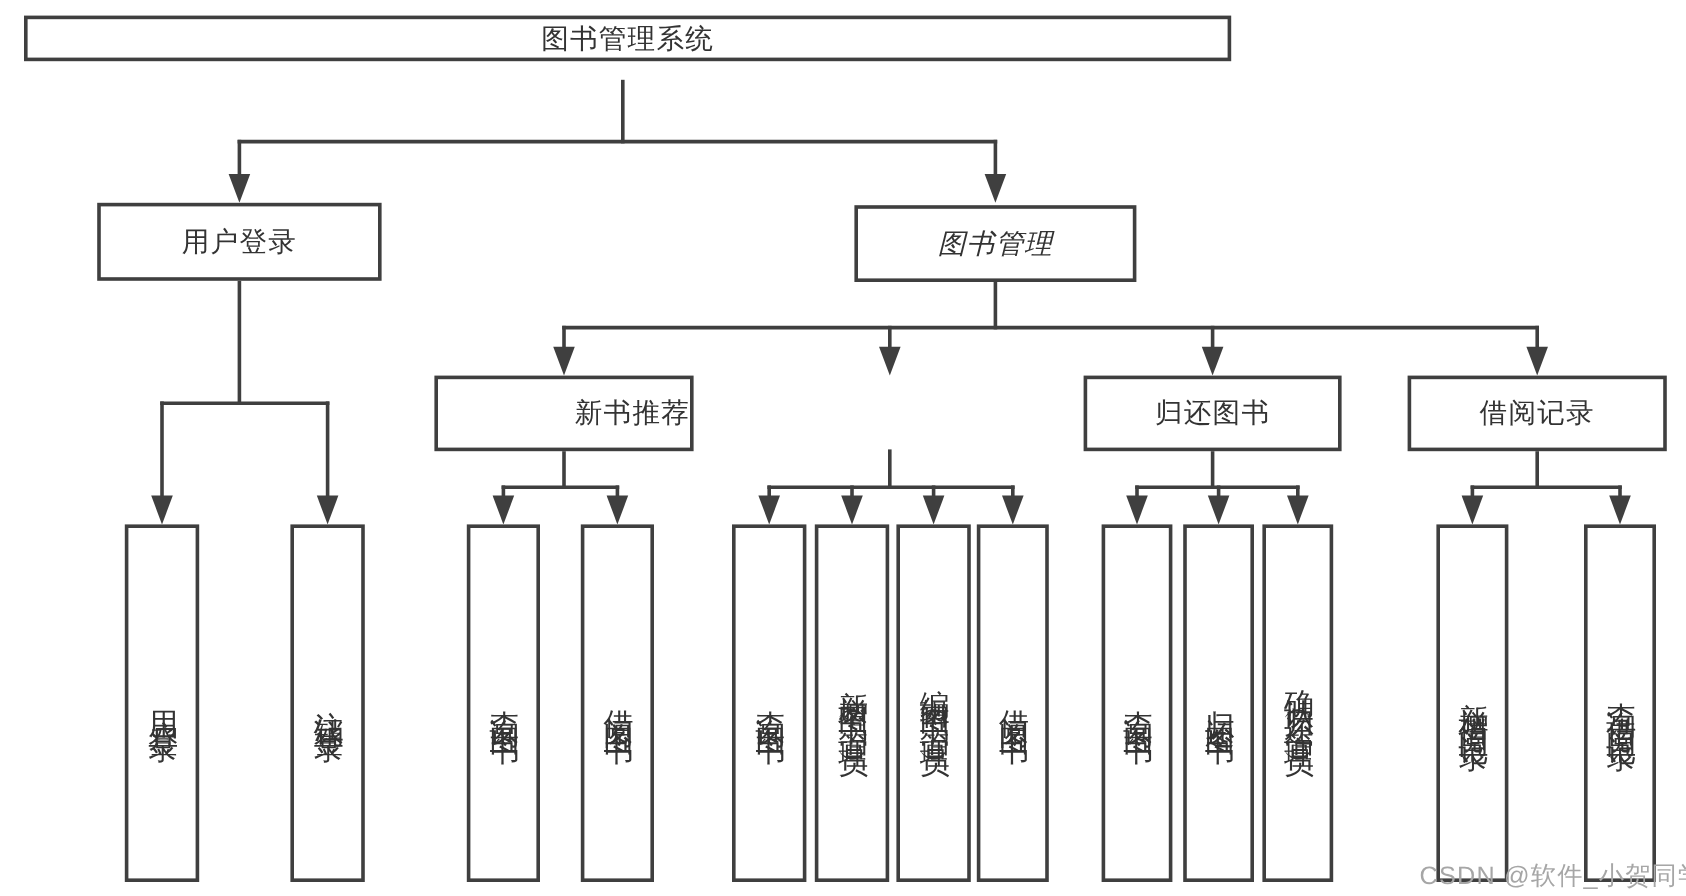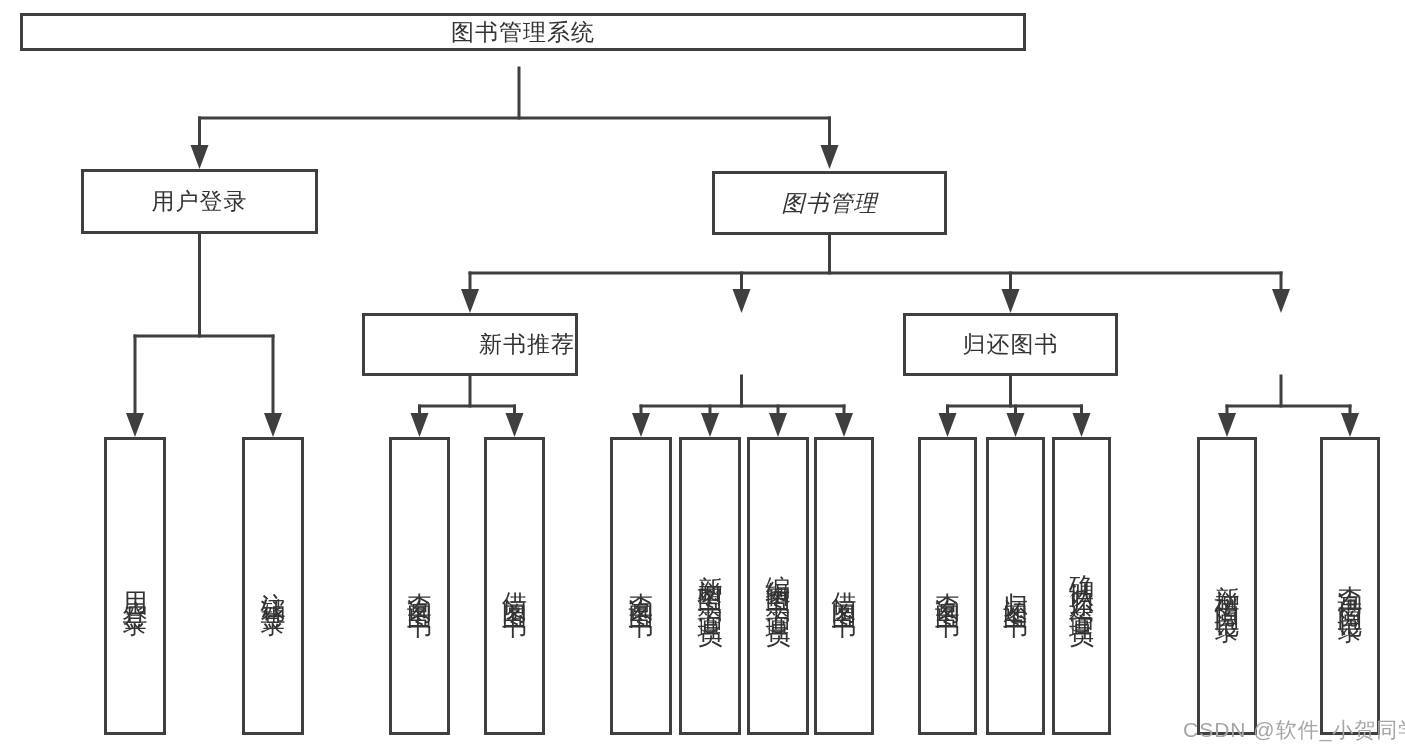--- a/index.html
+++ b/index.html
@@ -97,20 +97,23 @@
   <div class="box" style="left:712px;top:171px;width:235px;height:64px;font-style:italic;">
     <span class="hlabel">图书管理</span>
   </div>
 
   <div class="box" style="left:362px;top:313px;width:216px;height:63px;justify-content:flex-end;">
     <span class="hlabel">新书推荐</span>
   </div>
   <div class="box" style="left:903px;top:313px;width:215px;height:63px;">
     <span class="hlabel">归还图书</span>
   </div>
+  <div class="box" style="left:1173px;top:313px;width:216px;height:63px;">
+    <span class="hlabel">借阅记录</span>
+  </div>
 
   <div class="box leaf" style="left:104px;top:437px;width:62px;height:298px;">
     <span class="vlabel">用户登录</span>
   </div>
   <div class="box leaf" style="left:242px;top:437px;width:62px;height:298px;">
     <span class="vlabel">注销登录</span>
   </div>
 
   <div class="box leaf" style="left:389px;top:437px;width:61px;height:298px;">
     <span class="vlabel">查询图书</span>

